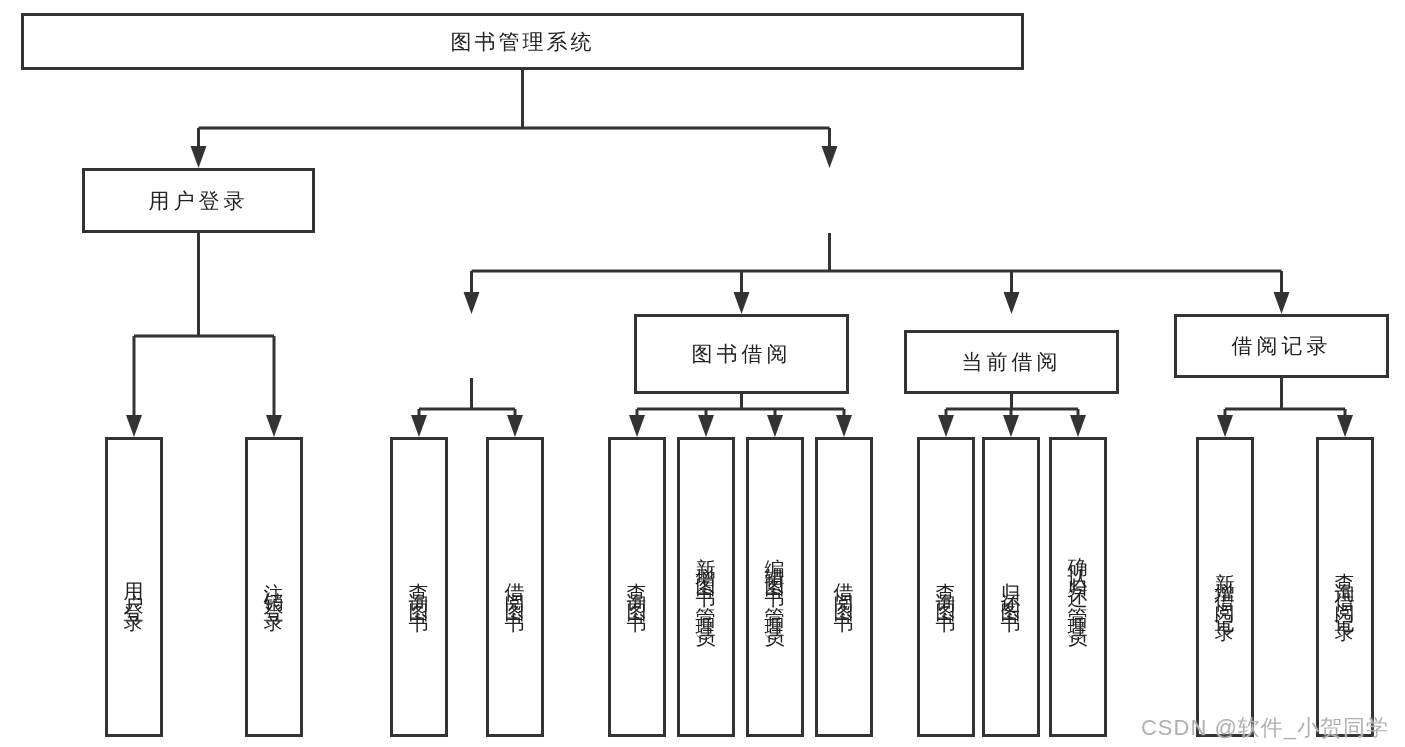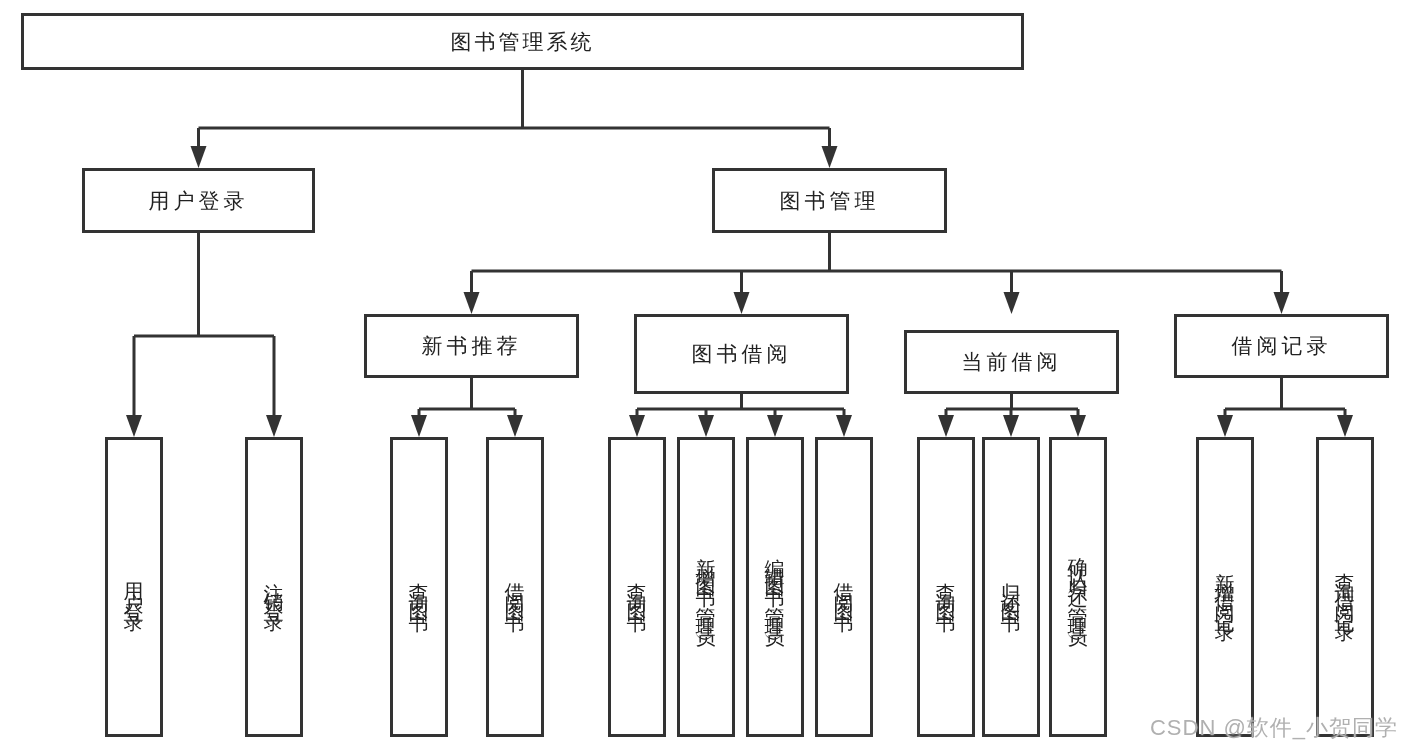--- a/index.html
+++ b/index.html
@@ -42,21 +42,21 @@
     text-orientation: mixed;
   }
   .vbox .label {
     font-size: 20px;
     letter-spacing: 10px;
     color: #222222;
     line-height: 1;
   }
   .watermark {
     position: absolute;
-    right: 7px;
+    right: 16px;
     bottom: 4px;
     font-size: 22px;
     color: #b0b0b0;
     letter-spacing: 1px;
     white-space: nowrap;
     text-shadow: 0 0 2px rgba(255,255,255,0.8);
   }
 </style>
 </head>
 <body>
@@ -96,27 +96,21 @@
     </g>
   </svg>
 
   <div class="node hbox root-box" style="left:21px;top:13px;width:1003px;height:57px">
     <span class="label">图书管理系统</span>
   </div>
 
   <div class="node hbox" style="left:82px;top:168px;width:233px;height:65px">
     <span class="label">用户登录</span>
   </div>
-  <div class="node hbox" style="left:712px;top:168px;width:235px;height:65px">
-    <span class="label">图书管理</span>
-  </div>
 
-  <div class="node hbox" style="left:364px;top:314px;width:215px;height:64px">
-    <span class="label">新书推荐</span>
-  </div>
   <div class="node hbox" style="left:634px;top:314px;width:215px;height:80px">
     <span class="label">图书借阅</span>
   </div>
   <div class="node hbox" style="left:904px;top:330px;width:215px;height:64px">
     <span class="label">当前借阅</span>
   </div>
   <div class="node hbox" style="left:1174px;top:314px;width:215px;height:64px">
     <span class="label">借阅记录</span>
   </div>
 

